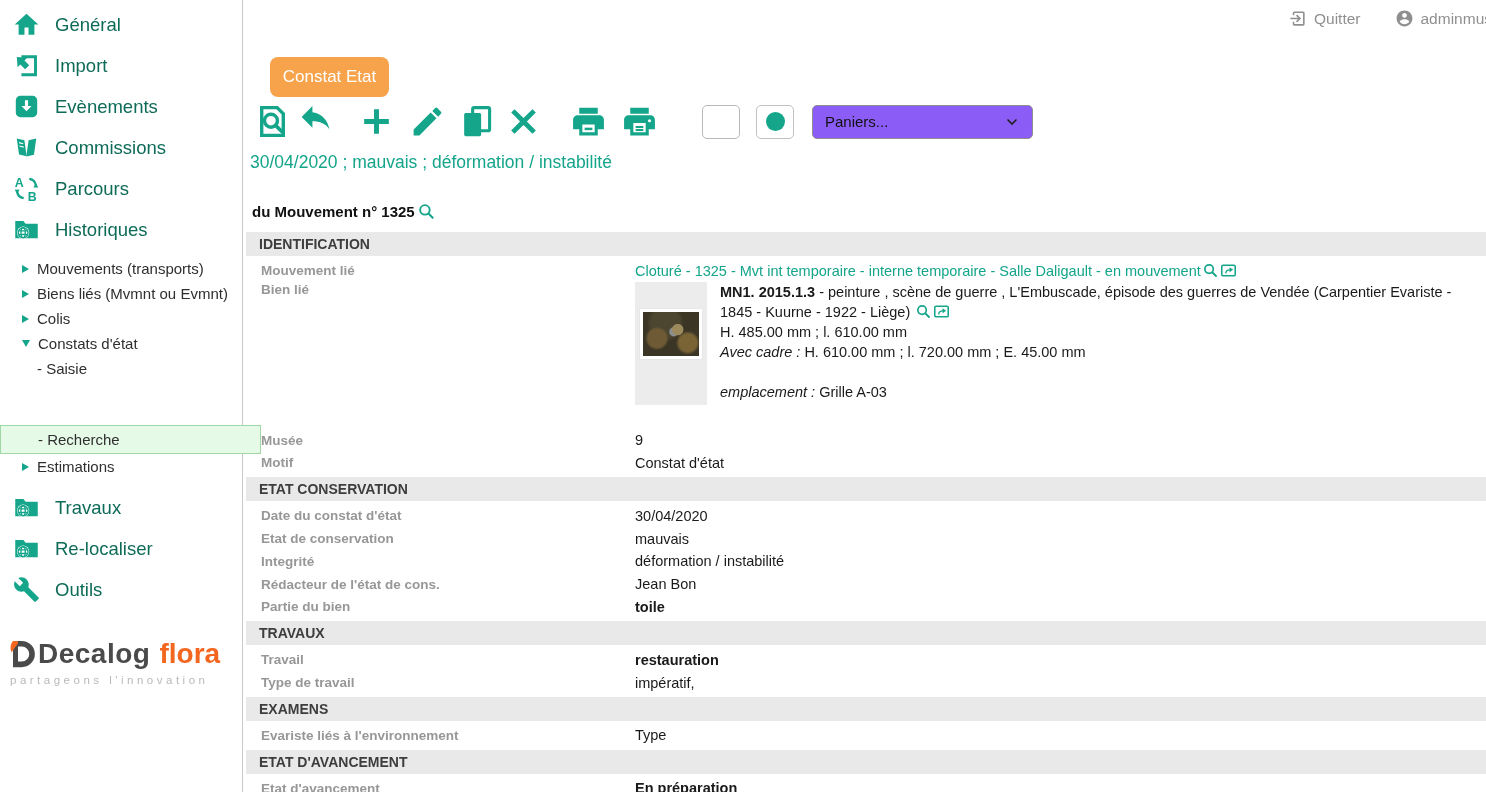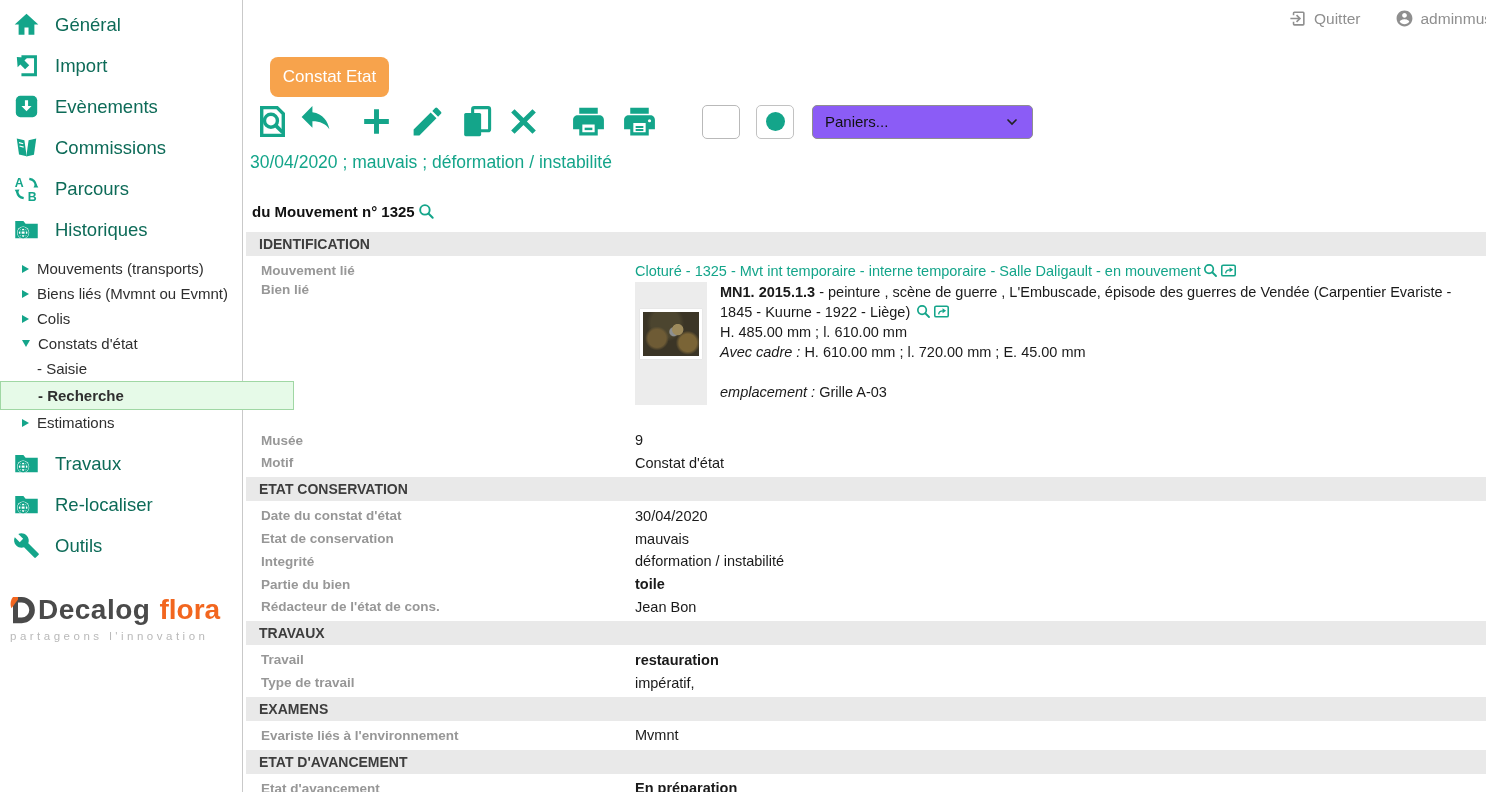--- a/index.html
+++ b/index.html
@@ -13,22 +13,22 @@
     color:#0d6b58; font-size:18.5px; cursor:pointer; }
   .side-item svg { width:27px; height:27px; flex:0 0 27px; }
   .submenu { margin-top:6px; }
   .sub-item { display:flex; align-items:center; gap:8px; padding:4px 0 4px 22px;
     font-size:15px; color:#2f2f2f; cursor:pointer; }
   .tri-r { width:0; height:0; border-left:7px solid #14a58a;
     border-top:4.5px solid transparent; border-bottom:4.5px solid transparent; }
   .tri-d { width:0; height:0; border-top:7px solid #14a58a;
     border-left:4.5px solid transparent; border-right:4.5px solid transparent; }
   .sub2 { padding-left:37px; }
-  .sub2.selected { background:#e6fae8; border:1px solid #a0d7a4; font-weight:bold;
-    width:294px; padding-top:5px; padding-bottom:5px; }
+  .sub2.selected { background:#e6fae8; border:1px solid #a0d7a4; font-weight:normal;
+    width:261px; padding-top:5px; padding-bottom:5px;margin-top:44px; }
   .logo-block { margin:28px 0 0 8px; }
   .logo-line { display:flex; align-items:center; }
   .logo-line svg { width:30px; height:30px; }
   .logo-decalog { font-size:28px; font-weight:bold; color:#4a4a4a; letter-spacing:0.5px; }
   .logo-flora { font-size:28px; font-weight:bold; color:#f2661f; margin-left:9px; }
   .logo-tagline { font-size:11.5px; color:#b9b9b9; letter-spacing:3.5px; margin-top:4px; margin-left:2px; }
 
   
   .top-right { position:absolute; top:9px; right:-6px; display:flex; align-items:center;
     gap:34px; color:#8f8f8f; font-size:15.5px; }
@@ -388,46 +388,46 @@
       </div>
       <div class="frow">
         <div class="lbl">Etat de conservation</div>
         <div class="val">mauvais</div>
       </div>
       <div class="frow">
         <div class="lbl">Integrité</div>
         <div class="val">déformation / instabilité</div>
       </div>
       <div class="frow">
+        <div class="lbl">Rédacteur de l'état de cons.</div>
+        <div class="val">Jean Bon</div>
+      </div>
+      <div class="frow">
         <div class="lbl">Partie du bien</div>
         <div class="val bold">toile</div>
       </div>
-      <div class="frow">
-        <div class="lbl">Rédacteur de l'état de cons.</div>
-        <div class="val">Jean Bon</div>
-      </div>
     </div>
 
     <div>
       <div class="sec-header">TRAVAUX</div>
       <div class="frow">
         <div class="lbl">Travail</div>
         <div class="val bold">restauration</div>
       </div>
       <div class="frow">
         <div class="lbl">Type de travail</div>
         <div class="val">impératif,</div>
       </div>
     </div>
 
     <div>
       <div class="sec-header">EXAMENS</div>
       <div class="frow">
         <div class="lbl">Evariste liés à l'environnement</div>
-        <div class="val">Mvmnt</div>
+        <div class="val">Type</div>
       </div>
     </div>
 
     <div>
       <div class="sec-header">ETAT D'AVANCEMENT</div>
       <div class="frow">
         <div class="lbl">Etat d'avancement</div>
         <div class="val bold">En préparation</div>
       </div>
     </div>

